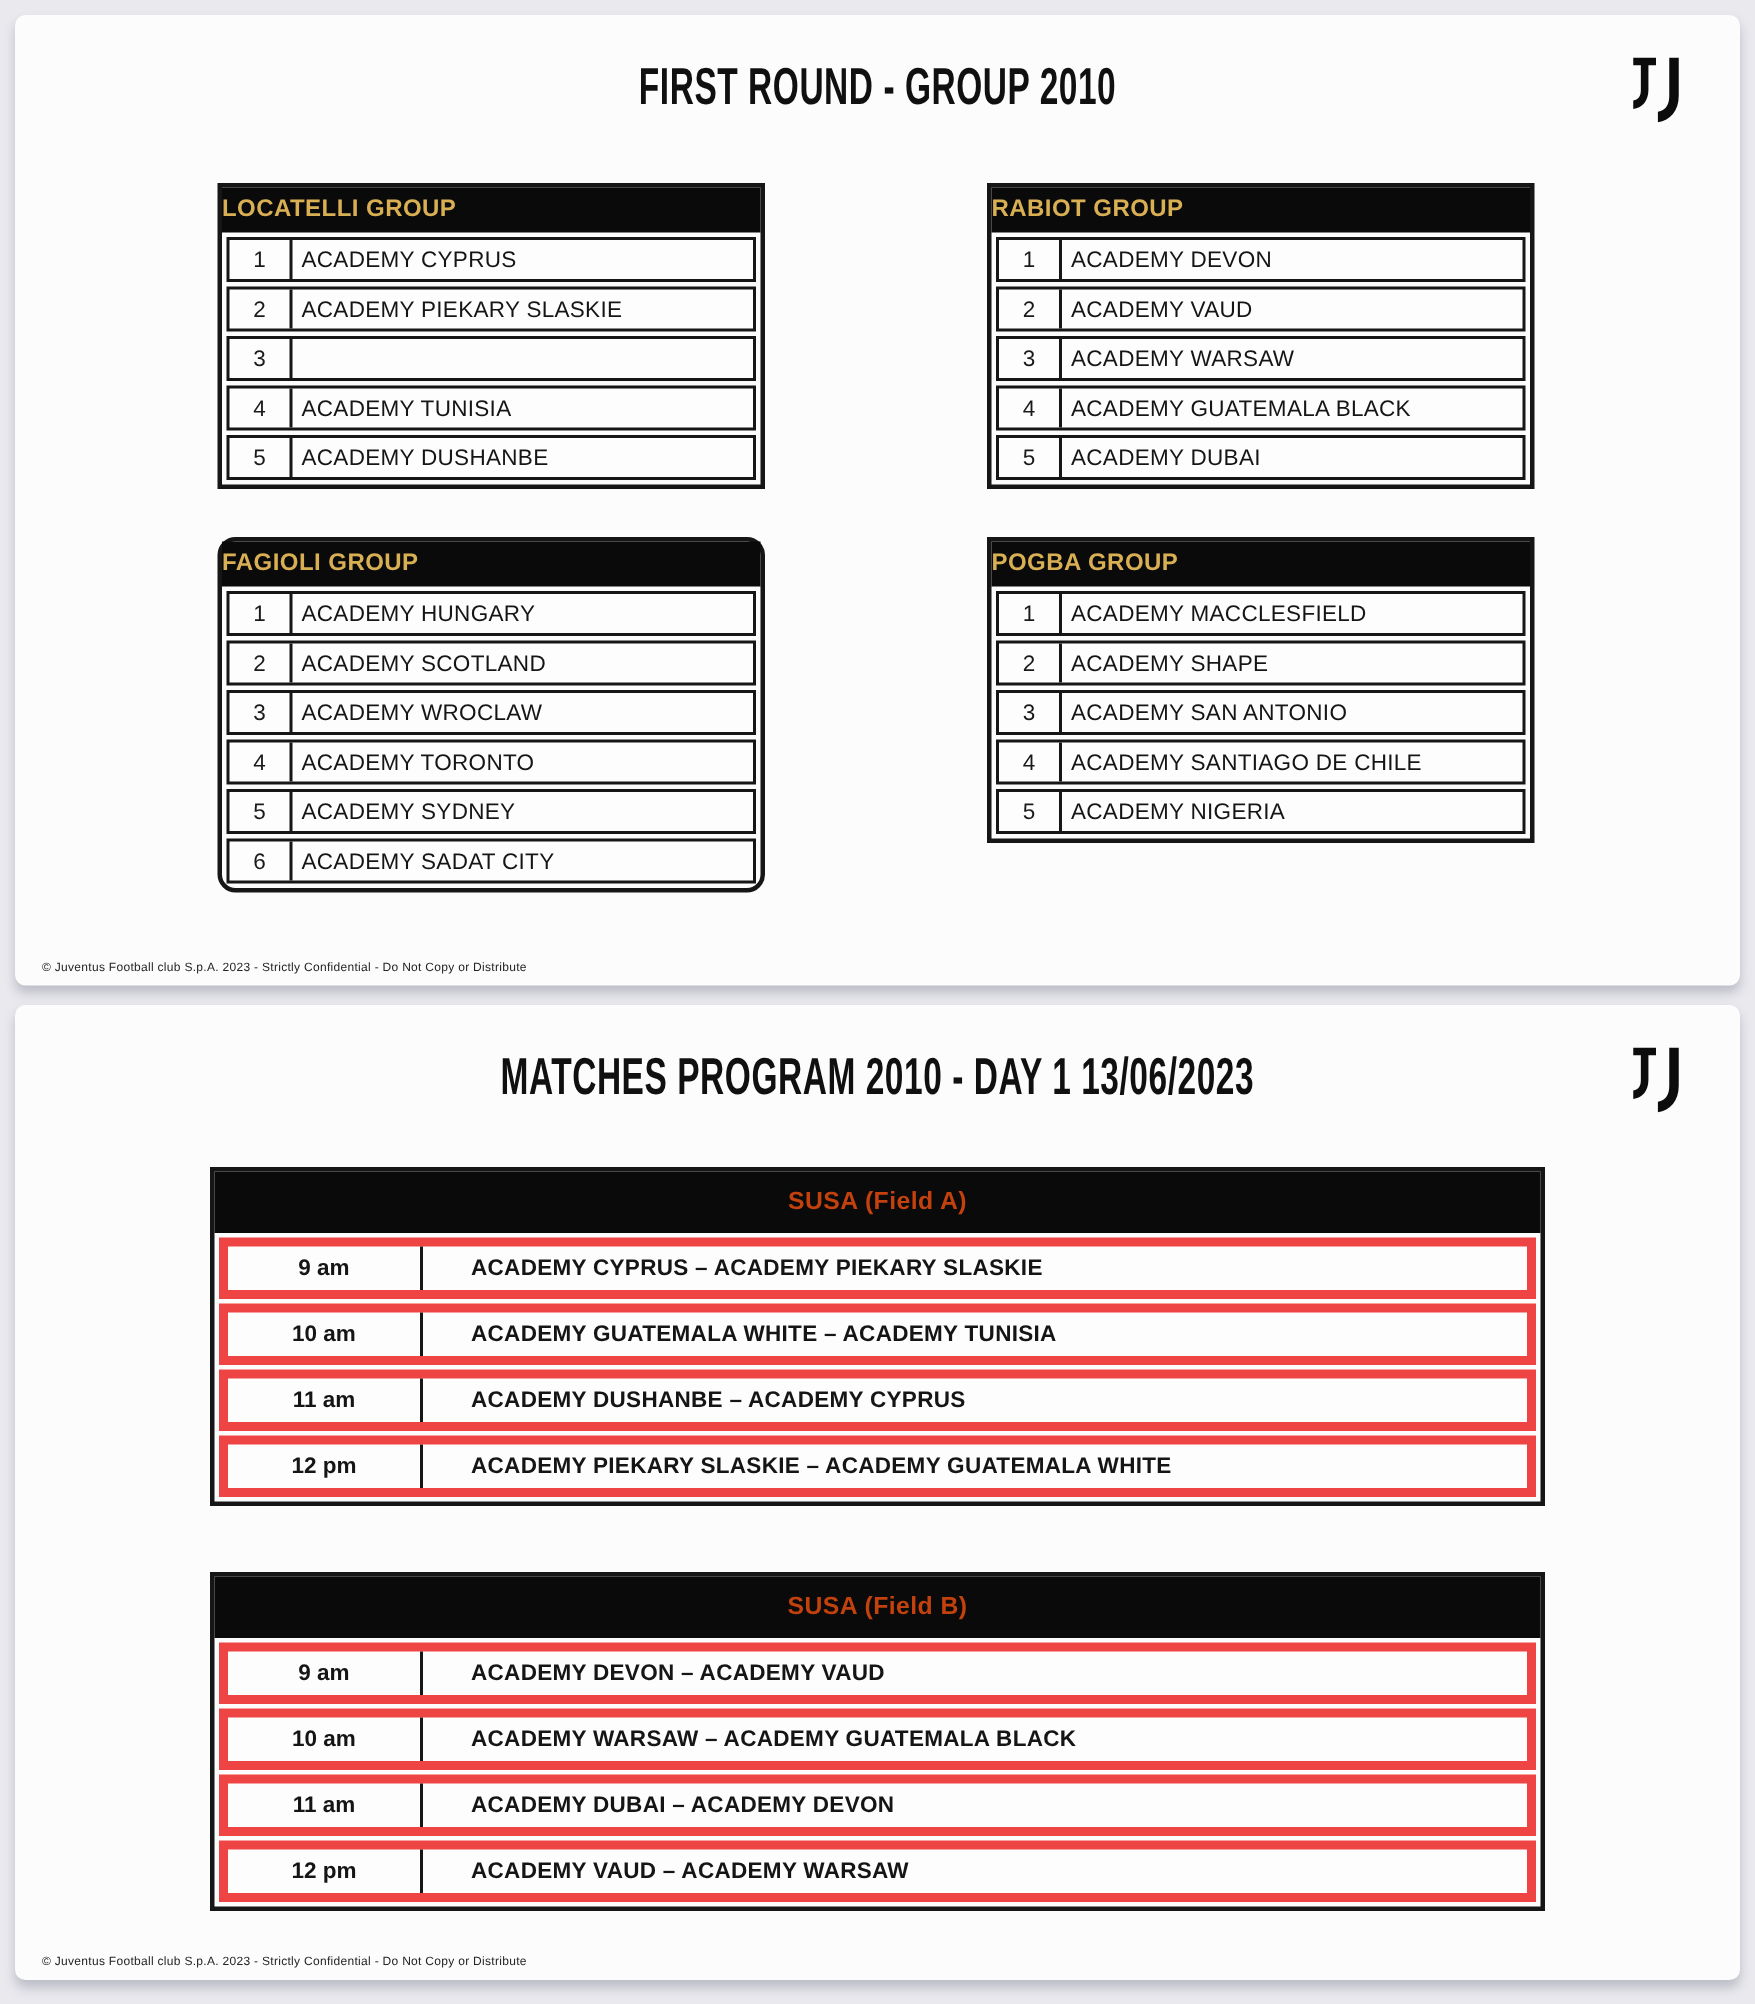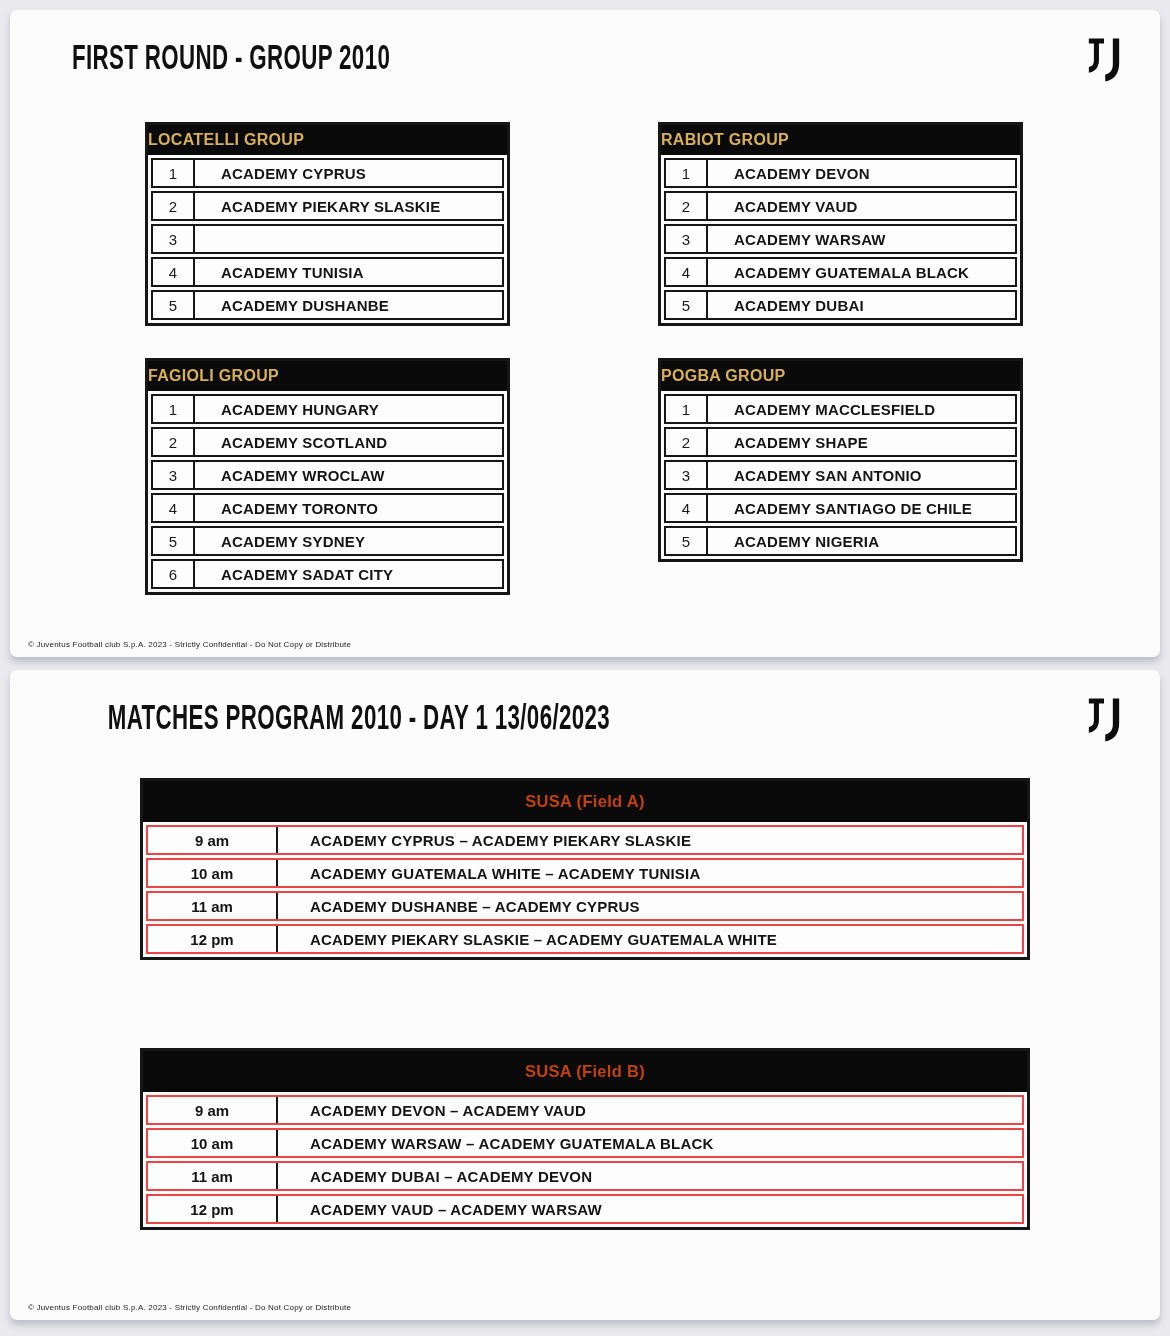--- a/index.html
+++ b/index.html
@@ -20,21 +20,21 @@
     border-radius: 7px;
     box-shadow: 0 5px 7px rgba(110,110,130,0.35);
   }
   #page-1 { top: 10px;  height: 647px; }
   #page-2 { top: 670px; height: 650px; }
 
   .title-wrap {
     position: absolute;
     top: 30px; left: 0; right: 0;
     display: flex;
-    justify-content: flex-start;
+    justify-content: center;
   }
   .doc-title {
     font-size: 31px;
     font-weight: 800;
     letter-spacing: 0.5px;
     white-space: nowrap;
     color: #101010;
     transform: scale(0.72, 1.12);
     transform-origin: center;
   }
@@ -79,29 +79,29 @@
     border-right: 2px solid #161616;
     display: flex;
     align-items: center;
     justify-content: center;
     font-size: 15px;
     color: #1a1a1a;
   }
   .gname {
     display: flex;
     align-items: center;
-    padding-left: 26px;
+    padding-left: 6px;
     font-size: 15px;
-    font-weight: 700;
+    font-weight: 400;
     letter-spacing: 0.2px;
     white-space: nowrap;
   }
   #group-0 { left: 135px; top: 112px; }
   #group-1 { left: 648px; top: 112px; }
-  #group-2 { left: 135px; top: 348px; }
+  #group-2 { left: 135px; top: 348px; border-radius: 12px; }
   #group-3 { left: 648px; top: 348px; }
 
   
   .stable {
     position: absolute;
     left: 130px;
     width: 890px;
     border: 3px solid #161616;
     background: #fcfcfc;
     box-sizing: border-box;
@@ -115,22 +115,22 @@
     line-height: 41px;
     text-align: center;
     font-size: 16.5px;
     font-weight: 700;
     letter-spacing: 0.3px;
   }
   .srows { padding: 3px; }
   .srow {
     display: flex;
     align-items: stretch;
-    border: 2px solid #ef4444;
-    height: 30px;
+    border: 6px solid #ef4444;
+    height: 41px;
     box-sizing: border-box;
     background: #fdfdfd;
   }
   .srow + .srow { margin-top: 3px; }
   .stime {
     width: 128px;
     flex: 0 0 128px;
     border-right: 2px solid #161616;
     display: flex;
     align-items: center;

